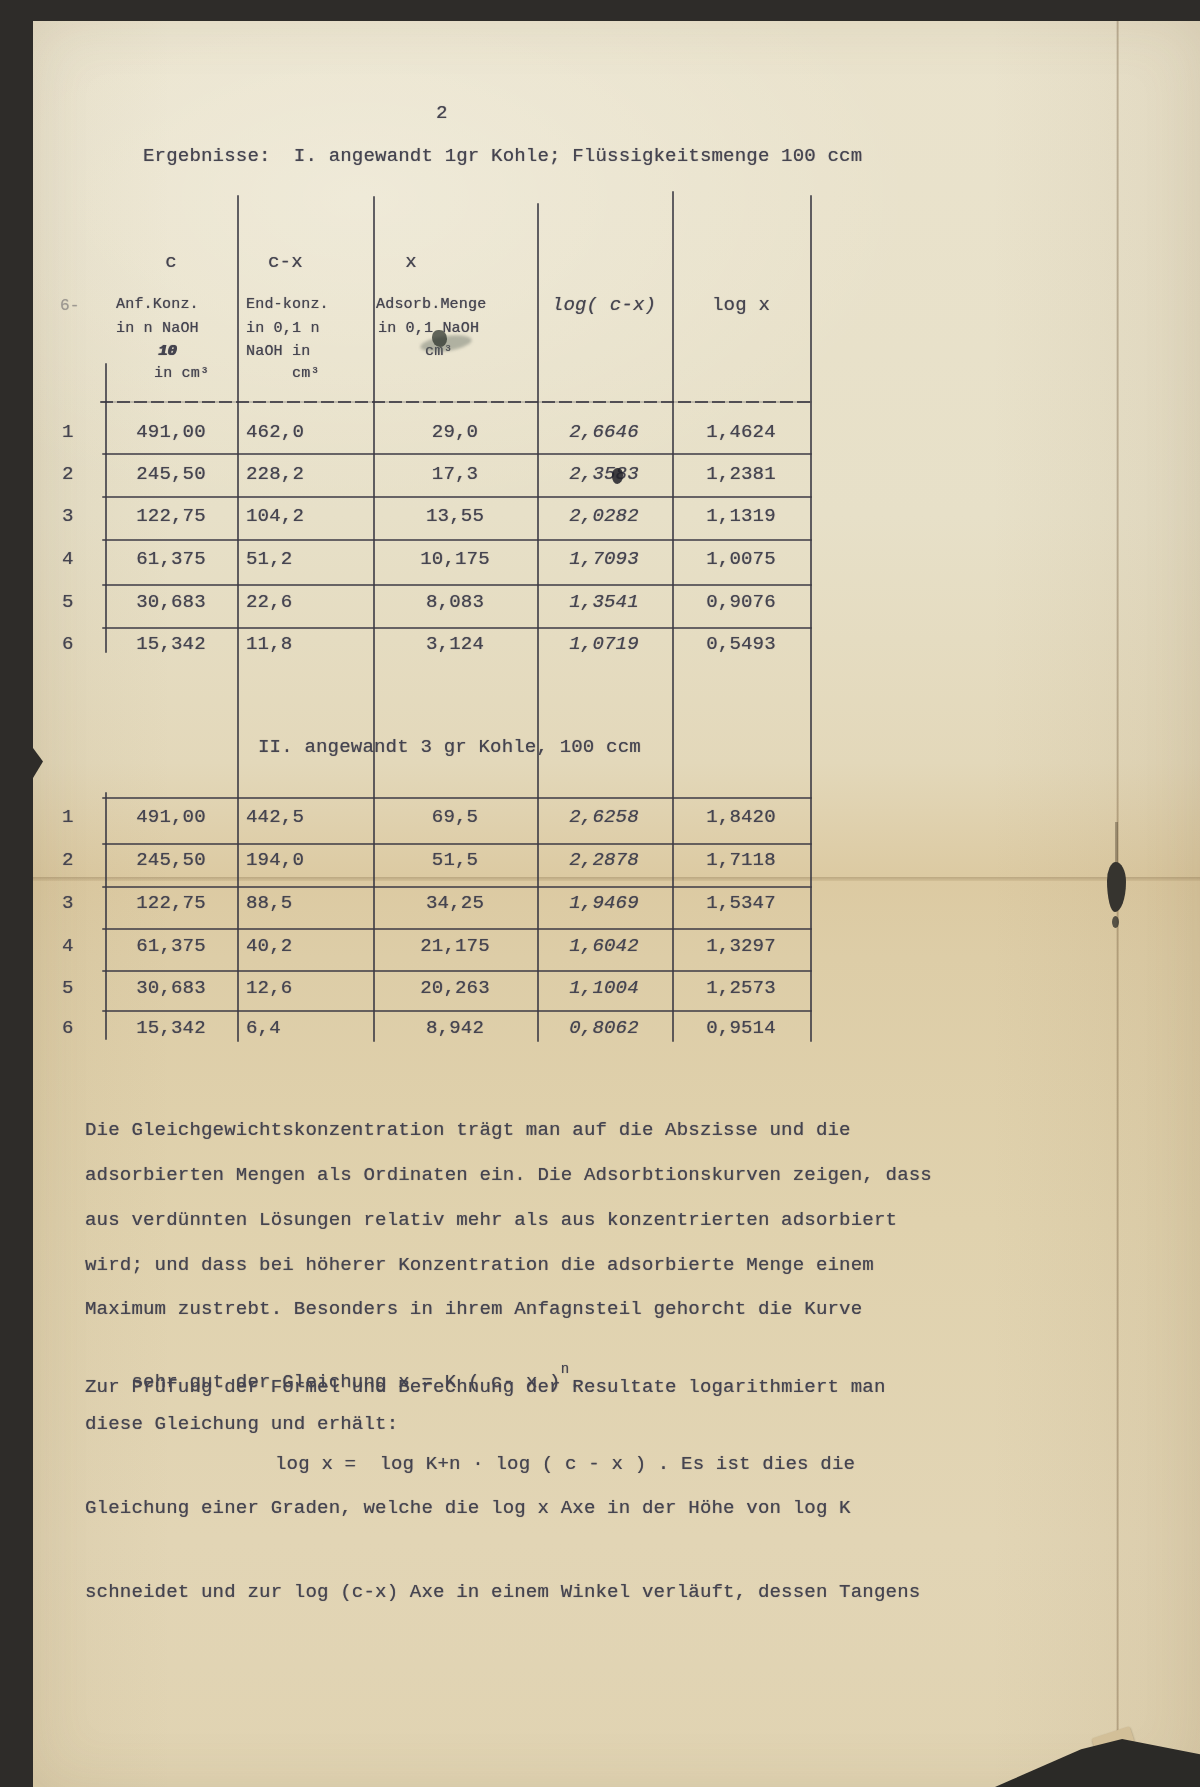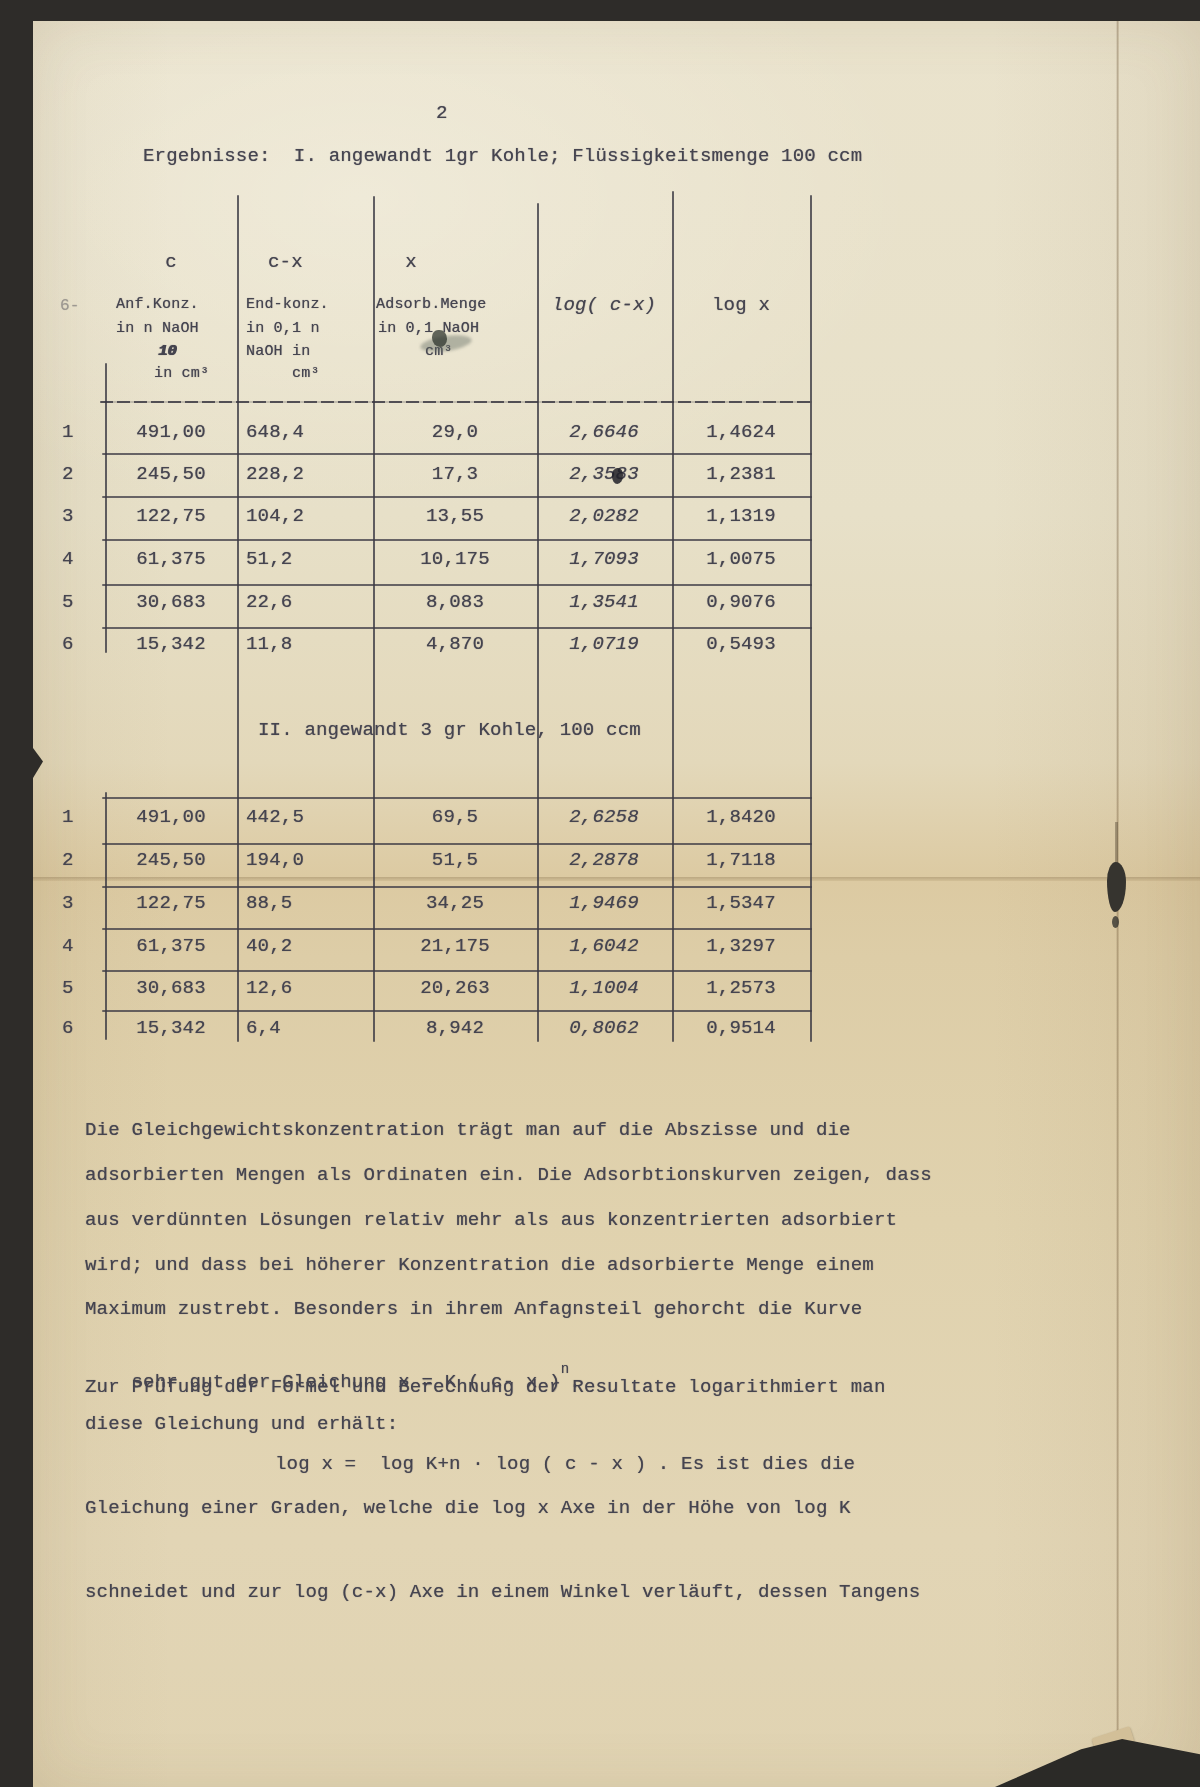--- a/index.html
+++ b/index.html
@@ -119,21 +119,21 @@
   </div>
 </div>
 
 <div class="abs" style="left:420px;top:336px;width:52px;height:15px;background:rgba(95,105,95,.42);border-radius:50%;transform:rotate(-8deg);filter:blur(1.5px);"></div>
 <div class="abs" style="left:432px;top:330px;width:15px;height:17px;background:rgba(42,48,42,.72);border-radius:45% 55% 50% 60%;"></div>
 
 <div>
   <div class="trow" style="top:420px;">
     <span class="ink cn">1</span>
     <span class="ink cc">491,00</span>
-    <span class="ink ccx">648,4</span>
+    <span class="ink ccx">462,0</span>
     <span class="ink cx2">29,0</span>
     <span class="ink clcx">2,6646</span>
     <span class="ink clx">1,4624</span>
   </div>
   <div class="trow" style="top:462px;">
     <span class="ink cn">2</span>
     <span class="ink cc">245,50</span>
     <span class="ink ccx">228,2</span>
     <span class="ink cx2">17,3</span>
     <span class="ink clcx">2,3583</span>
@@ -160,29 +160,29 @@
     <span class="ink cc">30,683</span>
     <span class="ink ccx">22,6</span>
     <span class="ink cx2">8,083</span>
     <span class="ink clcx">1,3541</span>
     <span class="ink clx">0,9076</span>
   </div>
   <div class="trow" style="top:632px;">
     <span class="ink cn">6</span>
     <span class="ink cc">15,342</span>
     <span class="ink ccx">11,8</span>
-    <span class="ink cx2">4,870</span>
+    <span class="ink cx2">3,124</span>
     <span class="ink clcx">1,0719</span>
     <span class="ink clx">0,5493</span>
   </div>
 </div>
 
 <div class="abs" style="left:612px;top:468px;width:11px;height:16px;background:rgba(32,32,40,.85);border-radius:50% 45% 55% 50%;"></div>
 
-<div class="ink" style="left:258px;top:718px;">II. angewandt 3 gr Kohle, 100 ccm</div>
+<div class="ink" style="left:258px;top:735px;">II. angewandt 3 gr Kohle, 100 ccm</div>
 
 <div>
   <div class="trow" style="top:805px;">
     <span class="ink cn">1</span>
     <span class="ink cc">491,00</span>
     <span class="ink ccx">442,5</span>
     <span class="ink cx2">69,5</span>
     <span class="ink clcx">2,6258</span>
     <span class="ink clx">1,8420</span>
   </div>

